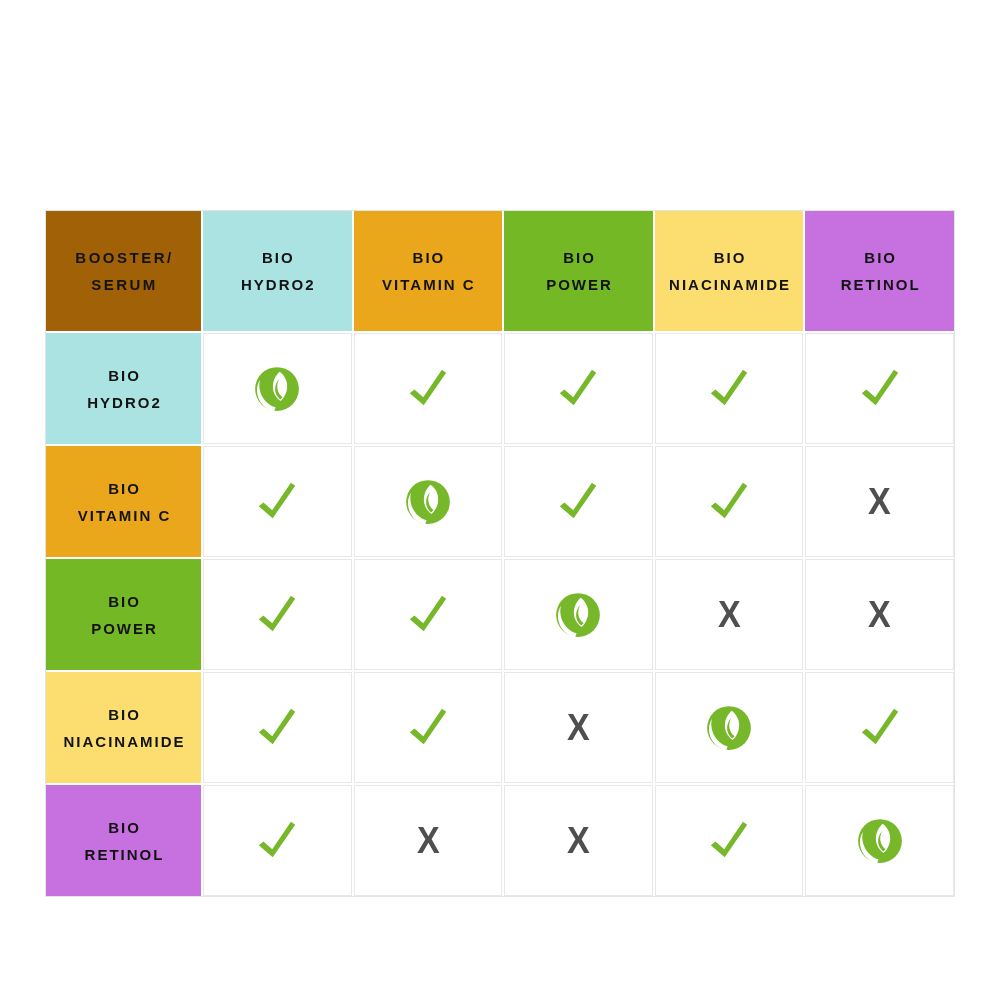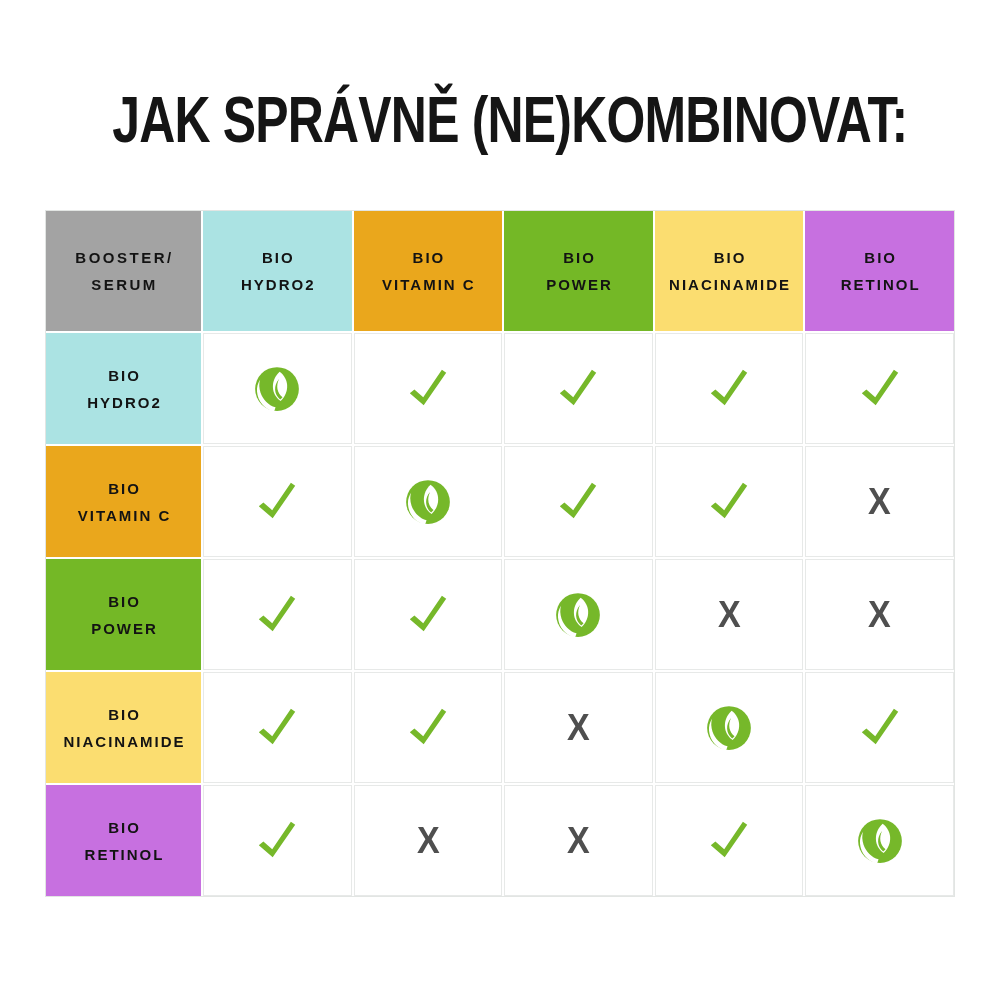--- a/index.html
+++ b/index.html
@@ -25,37 +25,34 @@
     background:#fff;
     border:1px solid #e2e5e3;
     box-sizing:border-box;
   }
   .cell{display:flex;flex-direction:column;align-items:center;justify-content:center;}
   .cell.body{background:#fff;border:1px solid #e7e9e8;box-sizing:border-box;}
   .cell.label span, .cell.corner span{
     font-weight:700;font-size:15px;letter-spacing:2px;text-indent:2px;
     line-height:1.8;color:#131313;text-align:center;white-space:nowrap;
   }
-  .cell.corner{background:#a3a3a3;}
+  .cell.corner{background:#a16207;}
   .cell.corner span{letter-spacing:2.5px;}
 
   .icon-check{width:46px;height:46px;display:block;}
   .icon-logo{width:50px;height:50px;display:block;}
   .icon-x{
     font-weight:700;font-size:37px;line-height:1;
     display:inline-block;transform:scaleX(0.92);
   }
 </style>
 </head>
 <body>
 
 <div class="page">
-  <h1 class="title">
-    <span class="condense">JAK SPRÁVNĚ (NE)KOMBINOVAT:</span>
-  </h1>
 
   <div id="matrix">
     <div class="cell corner">
       <span>BOOSTER/</span>
       <span>SERUM</span>
     </div>
 
   <div class="cell label" style="background: rgb(171, 227, 227);">
         <span>BIO</span>
         <span>HYDRO2</span>

